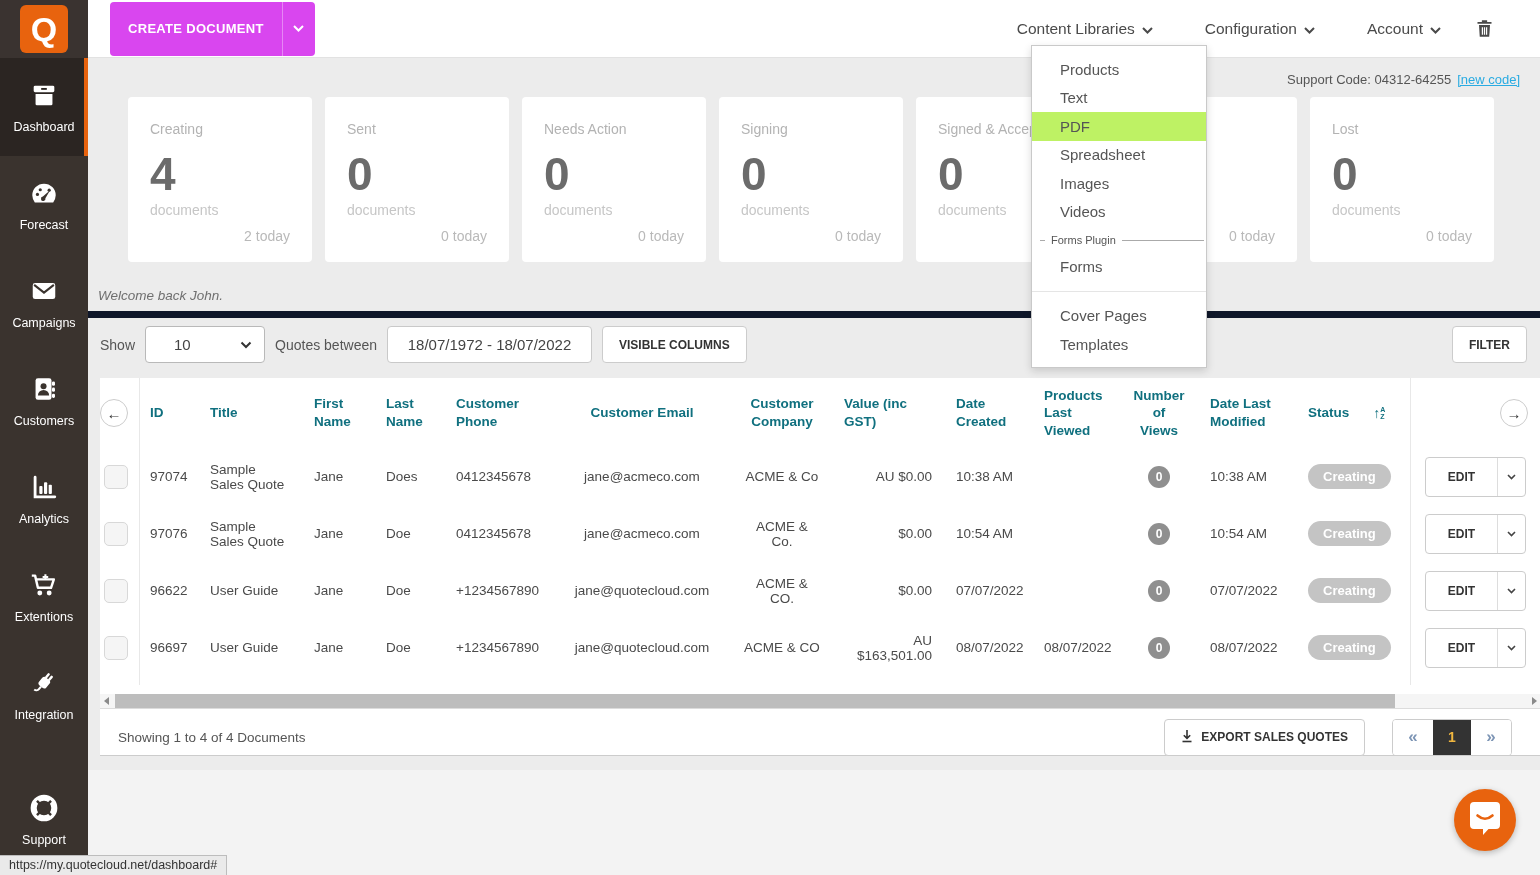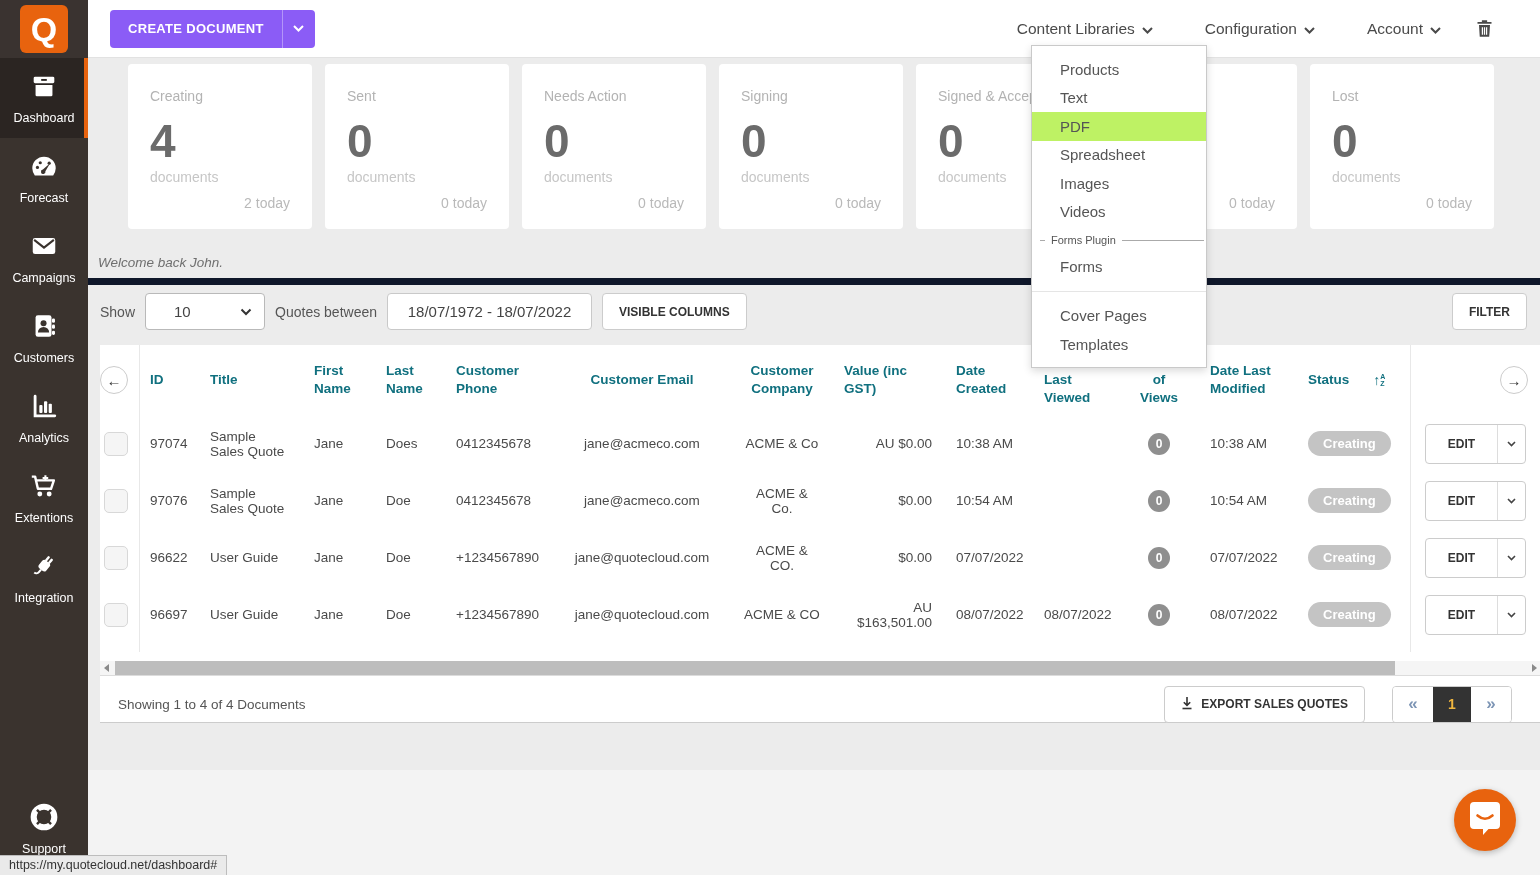--- a/index.html
+++ b/index.html
@@ -2,31 +2,31 @@
 <html><head>
 <meta charset="utf-8">
 <style>
   * { margin:0; padding:0; box-sizing:border-box; }
   html,body { width:1540px; height:875px; overflow:hidden; font-family:"Liberation Sans",sans-serif; background:#ececec; position:relative; }
 
   
   .sidebar { position:absolute; left:0; top:0; width:88px; height:875px; background:#3a332e; z-index:5; }
   .logo-box { height:58px; display:flex; align-items:center; justify-content:center; background:#3a3330; }
   .logo { width:48px; height:48px; background:#e8630e; border-radius:6px; display:flex; align-items:center; justify-content:center; color:#fff; font-weight:bold; font-size:34px; }
-  .nav-item { height:80px; display:flex; flex-direction:column; align-items:center; justify-content:center; gap:6px; cursor:pointer; }
+  .nav-item { height:98px; display:flex; flex-direction:column; align-items:center; justify-content:center; gap:6px; cursor:pointer; }
   .nav-item .lbl { color:#fff; font-size:12.5px; }
   .nav-item.active { background:#2b2522; position:relative; }
   .nav-item.active::after { content:""; position:absolute; right:0; top:0; width:4px; height:100%; background:#e8630e; }
   .nav-item svg { width:30px; height:30px; }
   .nav-support { position:absolute; bottom:6px; left:0; width:88px; }
 
   
   .main { position:absolute; left:88px; top:0; width:1452px; height:875px; }
   .topbar { height:58px; background:#fff; border-bottom:1px solid #e2e2e2; display:flex; align-items:center; padding:0 45px 0 22px; }
-  .create-btn { display:flex; height:38px; background:#8b5cf6; border-radius:4px; overflow:hidden; cursor:pointer; }
+  .create-btn { display:flex; height:54px; background:#d946ef; border-radius:4px; overflow:hidden; cursor:pointer; }
   .create-btn .txt { padding:0 18px; display:flex; align-items:center; color:#fff; font-weight:bold; font-size:13px; letter-spacing:.3px; }
   .create-btn .caret { width:33px; display:flex; align-items:center; justify-content:center; border-left:1px solid rgba(255,255,255,.35); color:#fff; }
   .topbar-right { margin-left:auto; display:flex; align-items:center; gap:33px; }
   .top-menu { display:flex; align-items:center; gap:7px; font-size:15.5px; color:#4a4a4a; cursor:pointer;margin-left:19px; }
   .trash-btn { cursor:pointer; display:flex; }
 
   
   .content { height:712px; background:#ececec; }
   .support-row { height:33px; display:flex; justify-content:flex-end; align-items:center; gap:6px; padding:9px 20px 0; font-size:13px; }
   .support-code { color:#555; }
@@ -255,20 +255,24 @@
         <svg viewBox="0 0 24 24" width="21" height="23">
             <path fill="#4a4a4a" d="M9 2.5h6v2h5v2H4v-2h5Z"></path>
             <path fill="#4a4a4a" d="M5.7 8h12.6l-.9 13.5H6.6Z"></path>
             <path d="M9.6 10.5v8.5M12 10.5v8.5M14.4 10.5v8.5" stroke="#fff" stroke-width="1.4"></path>
           </svg>
       </div>
     </div>
   </div>
 
   <div class="content">
+    <div class="support-row">
+      <span class="support-code">Support Code: 04312-64255</span>
+      <span class="new-code">[new code]</span>
+    </div>
 
     <div class="cards-row">
       <div class="card">
         <div class="c-label">Creating</div>
         <div class="c-count">4</div>
         <div class="c-unit">documents</div>
         <div class="c-today">2 today</div>
       </div>
       <div class="card">
         <div class="c-label">Sent</div>

